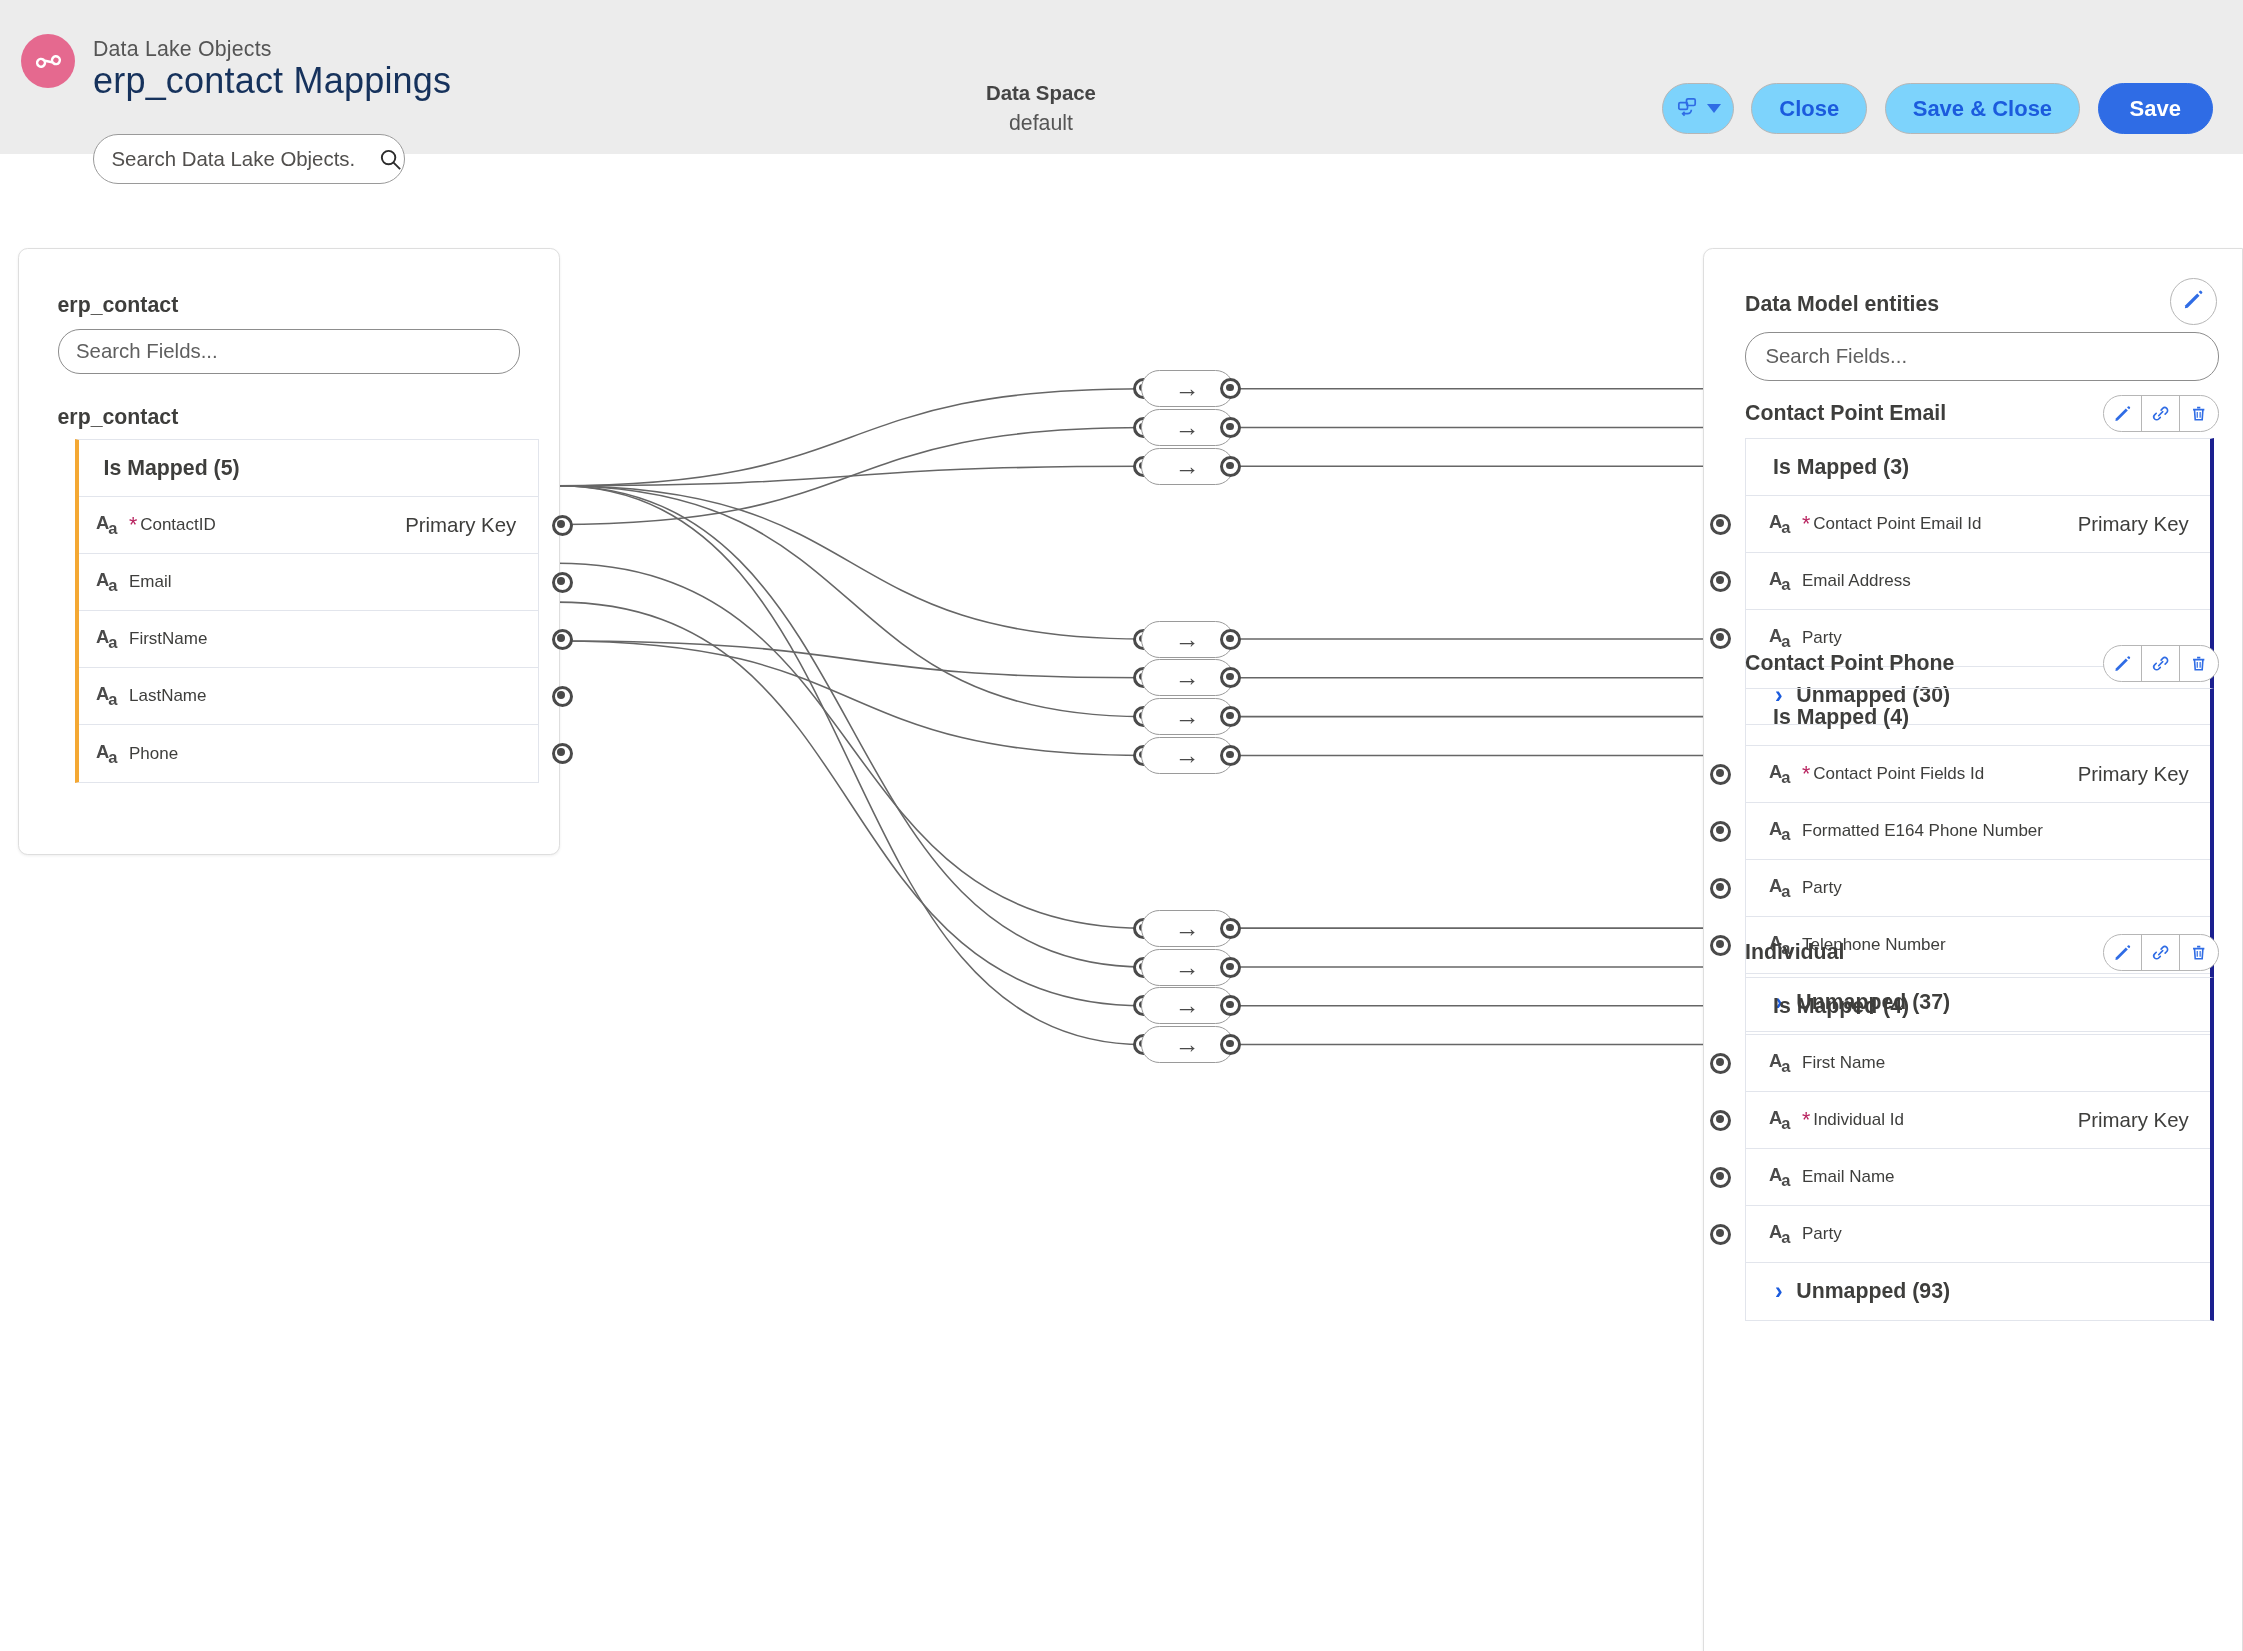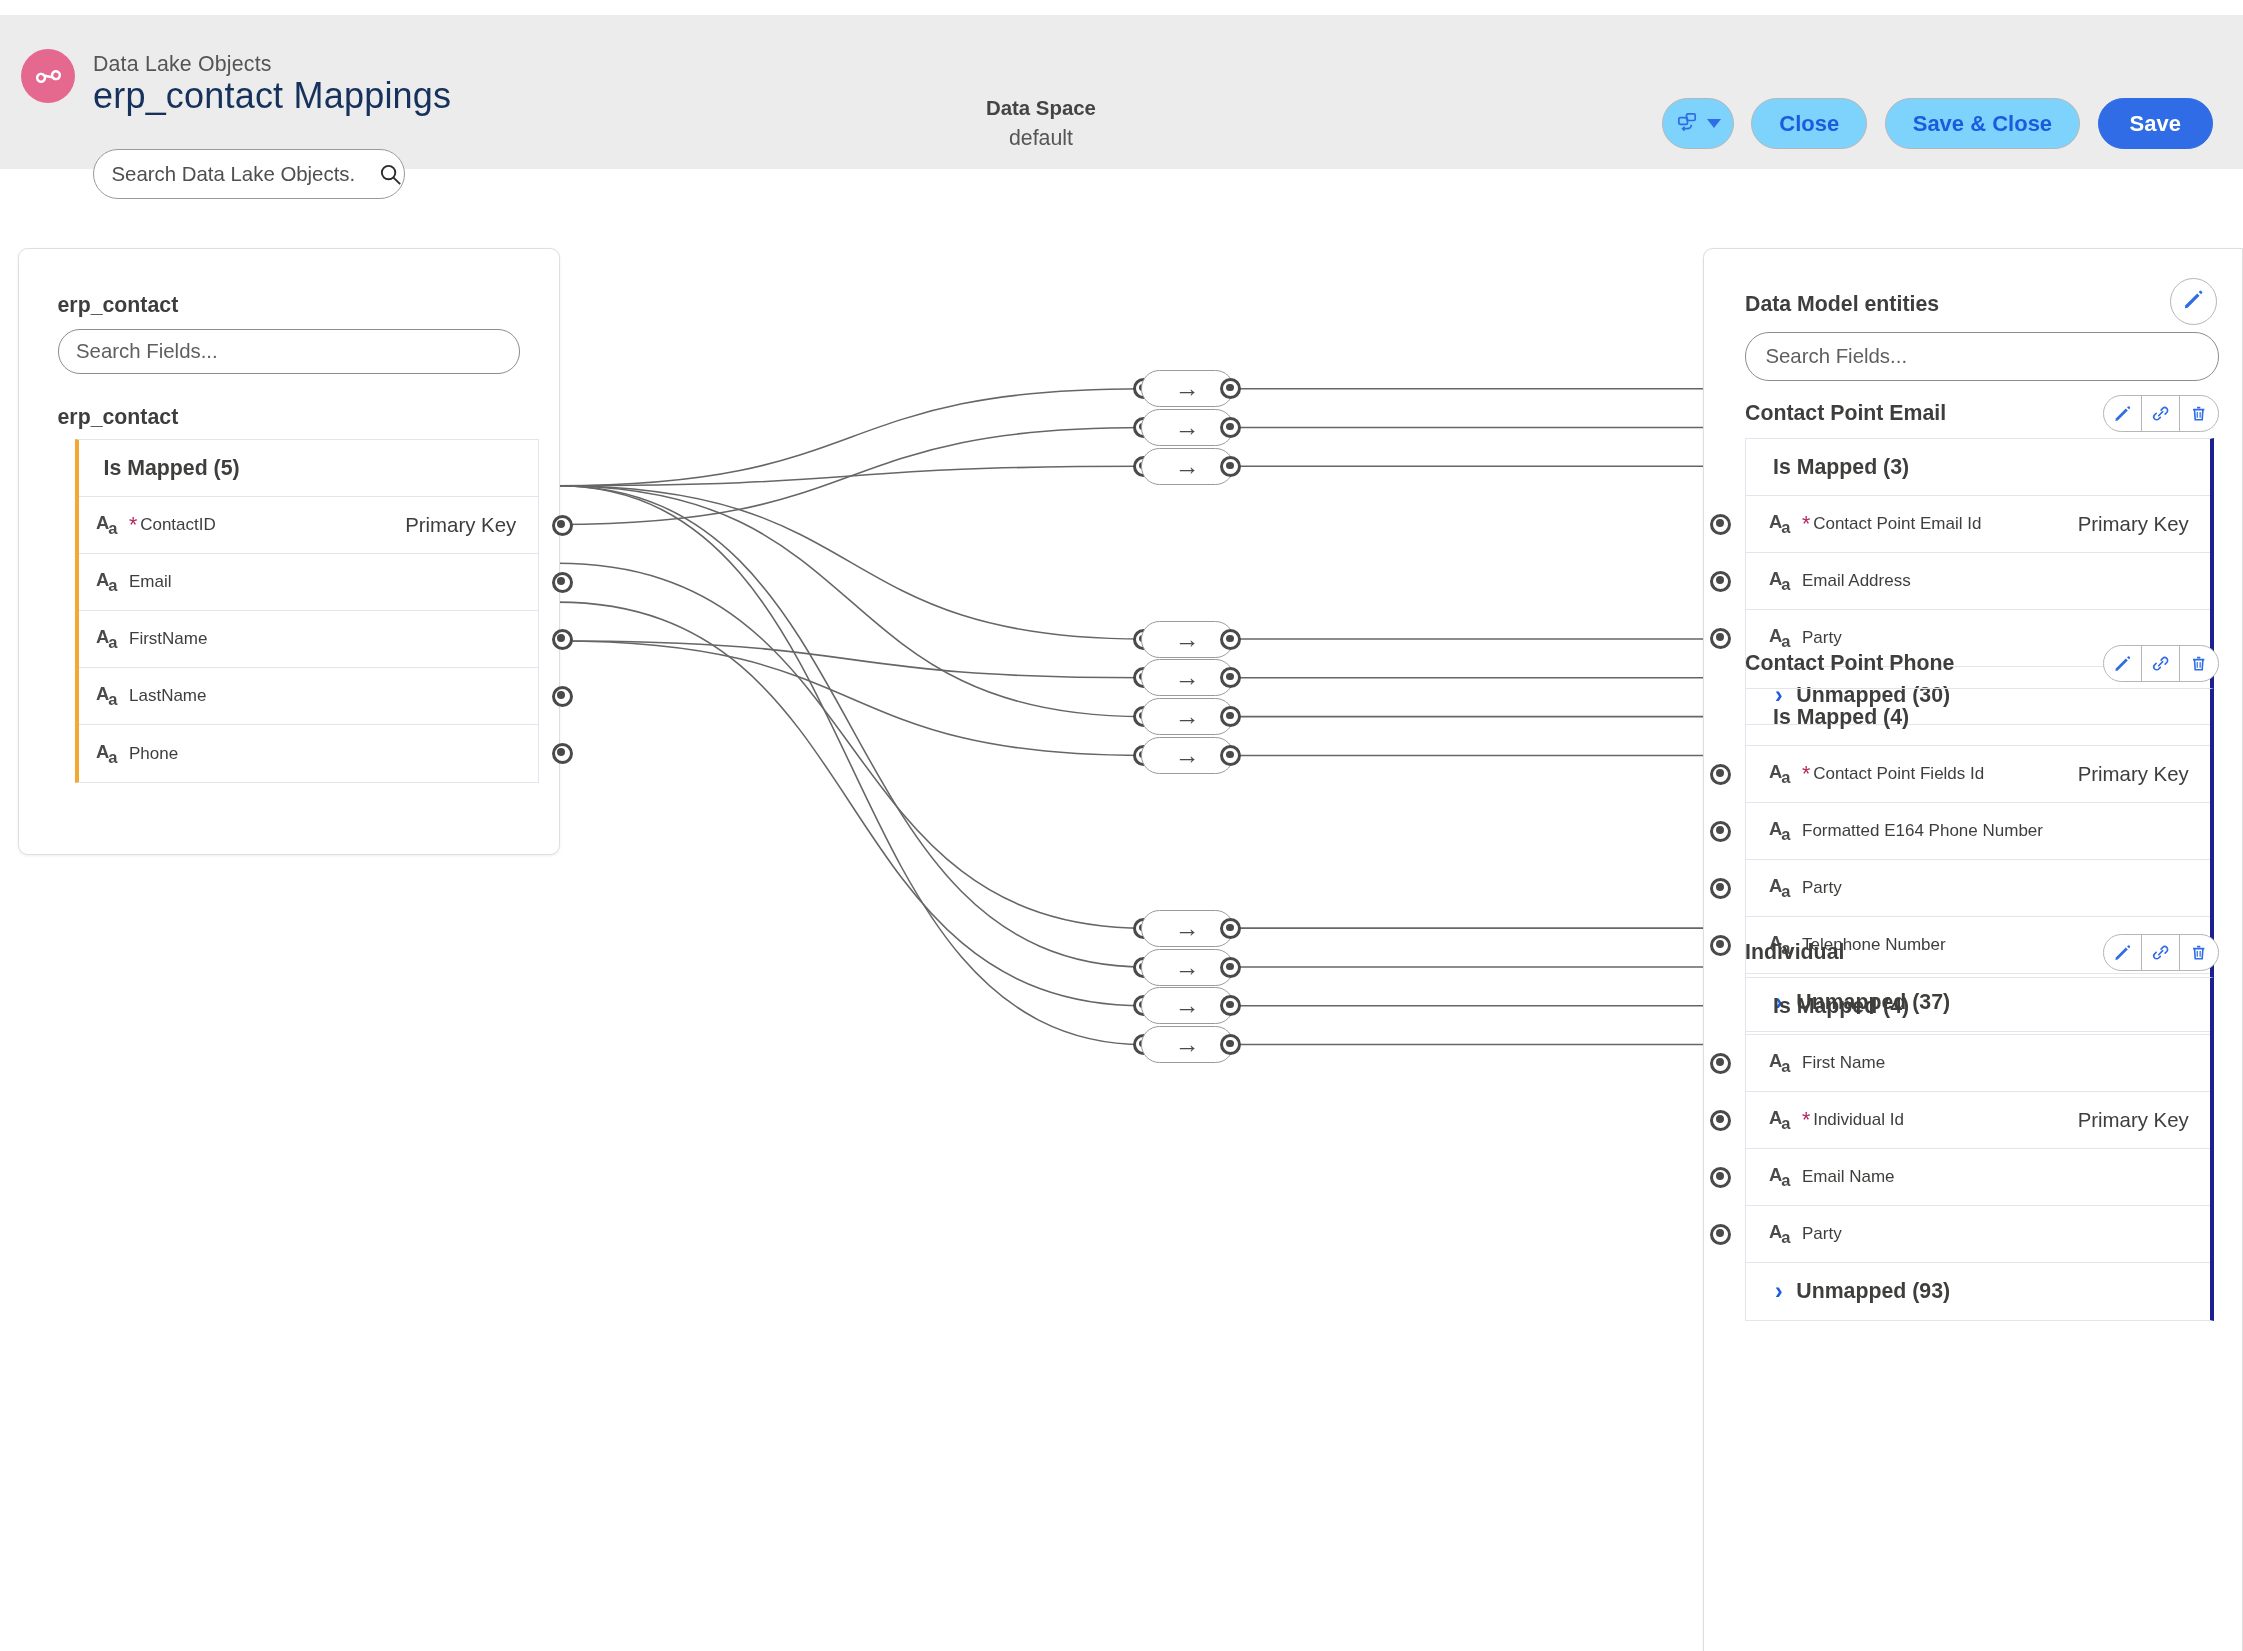--- a/index.html
+++ b/index.html
@@ -8,21 +8,20 @@
     background: #ffffff;
     font-family: "Liberation Sans", sans-serif;
     overflow: hidden;
   }
   #app { position: relative; width: 2244px; height: 1652px; }
 
   
   .header {
     position: absolute; left: 0; top: 0; width: 2244px; height: 154px;
     background: #ececec;
-    margin-top: 15px;
   }
   .brand-icon {
     position: absolute; left: 21.3px; top: 34px;
     width: 54px; height: 54px; border-radius: 50%;
     background: #e5698f; display: flex; align-items: center; justify-content: center;
   }
   .brand-icon svg { display: block; }
   .breadcrumb {
     position: absolute; left: 93px; top: 37px;
     font-size: 21.3px; color: #555; letter-spacing: 0.2px;

